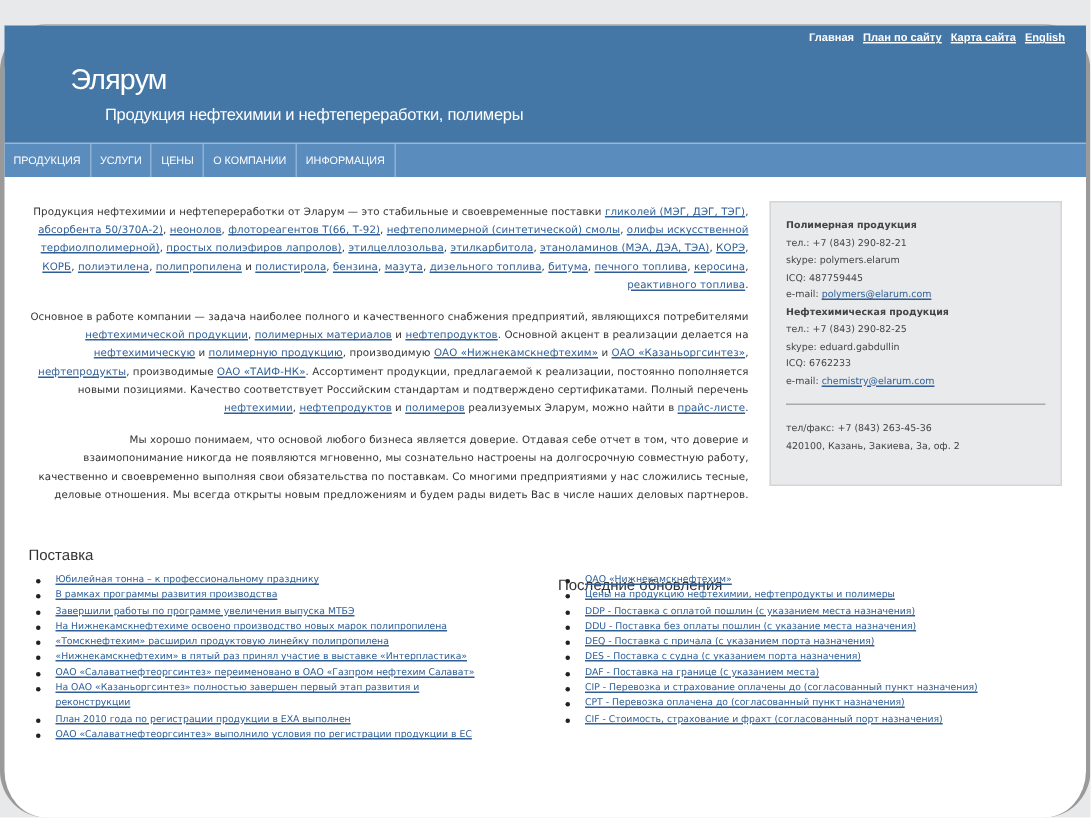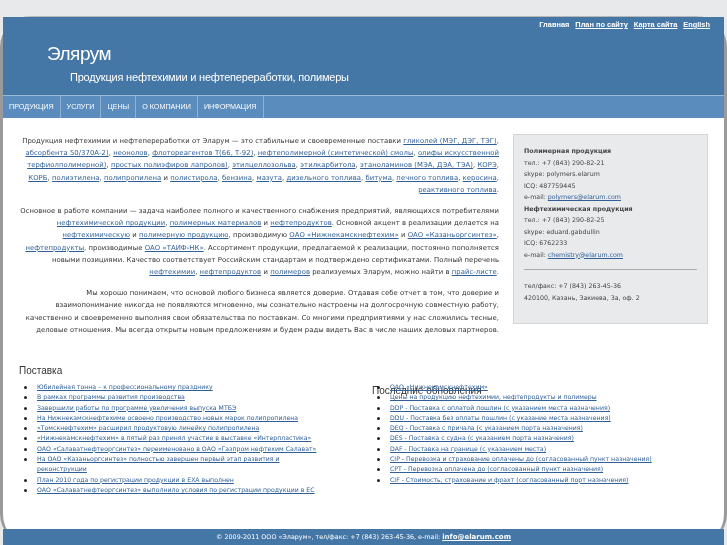--- a/index.html
+++ b/index.html
@@ -175,16 +175,13 @@
     <li><a href="#">DDP - Поставка с оплатой пошлин (с указанием места назначения)</a></li>
     <li><a href="#">DDU - Поставка без оплаты пошлин (с указание места назначения)</a></li>
     <li><a href="#">DEQ - Поставка с причала (с указанием порта назначения)</a></li>
     <li><a href="#">DES - Поставка с судна (с указанием порта назначения)</a></li>
     <li><a href="#">DAF - Поставка на границе (с указанием места)</a></li>
     <li><a href="#">CIP - Перевозка и страхование оплачены до (согласованный пункт назначения)</a></li>
     <li><a href="#">CPT - Перевозка оплачена до (согласованный пункт назначения)</a></li>
     <li><a href="#">CIF - Стоимость, страхование и фрахт (согласованный порт назначения)</a></li>
   </ul>
 
-  <div id="footer">
-    <span>© 2009-2011 ООО «Эларум», тел/факс: +7 (843) 263-45-36, e-mail: </span><a href="#">info@elarum.com</a>
-  </div>
 </div>
 
 </body></html>

